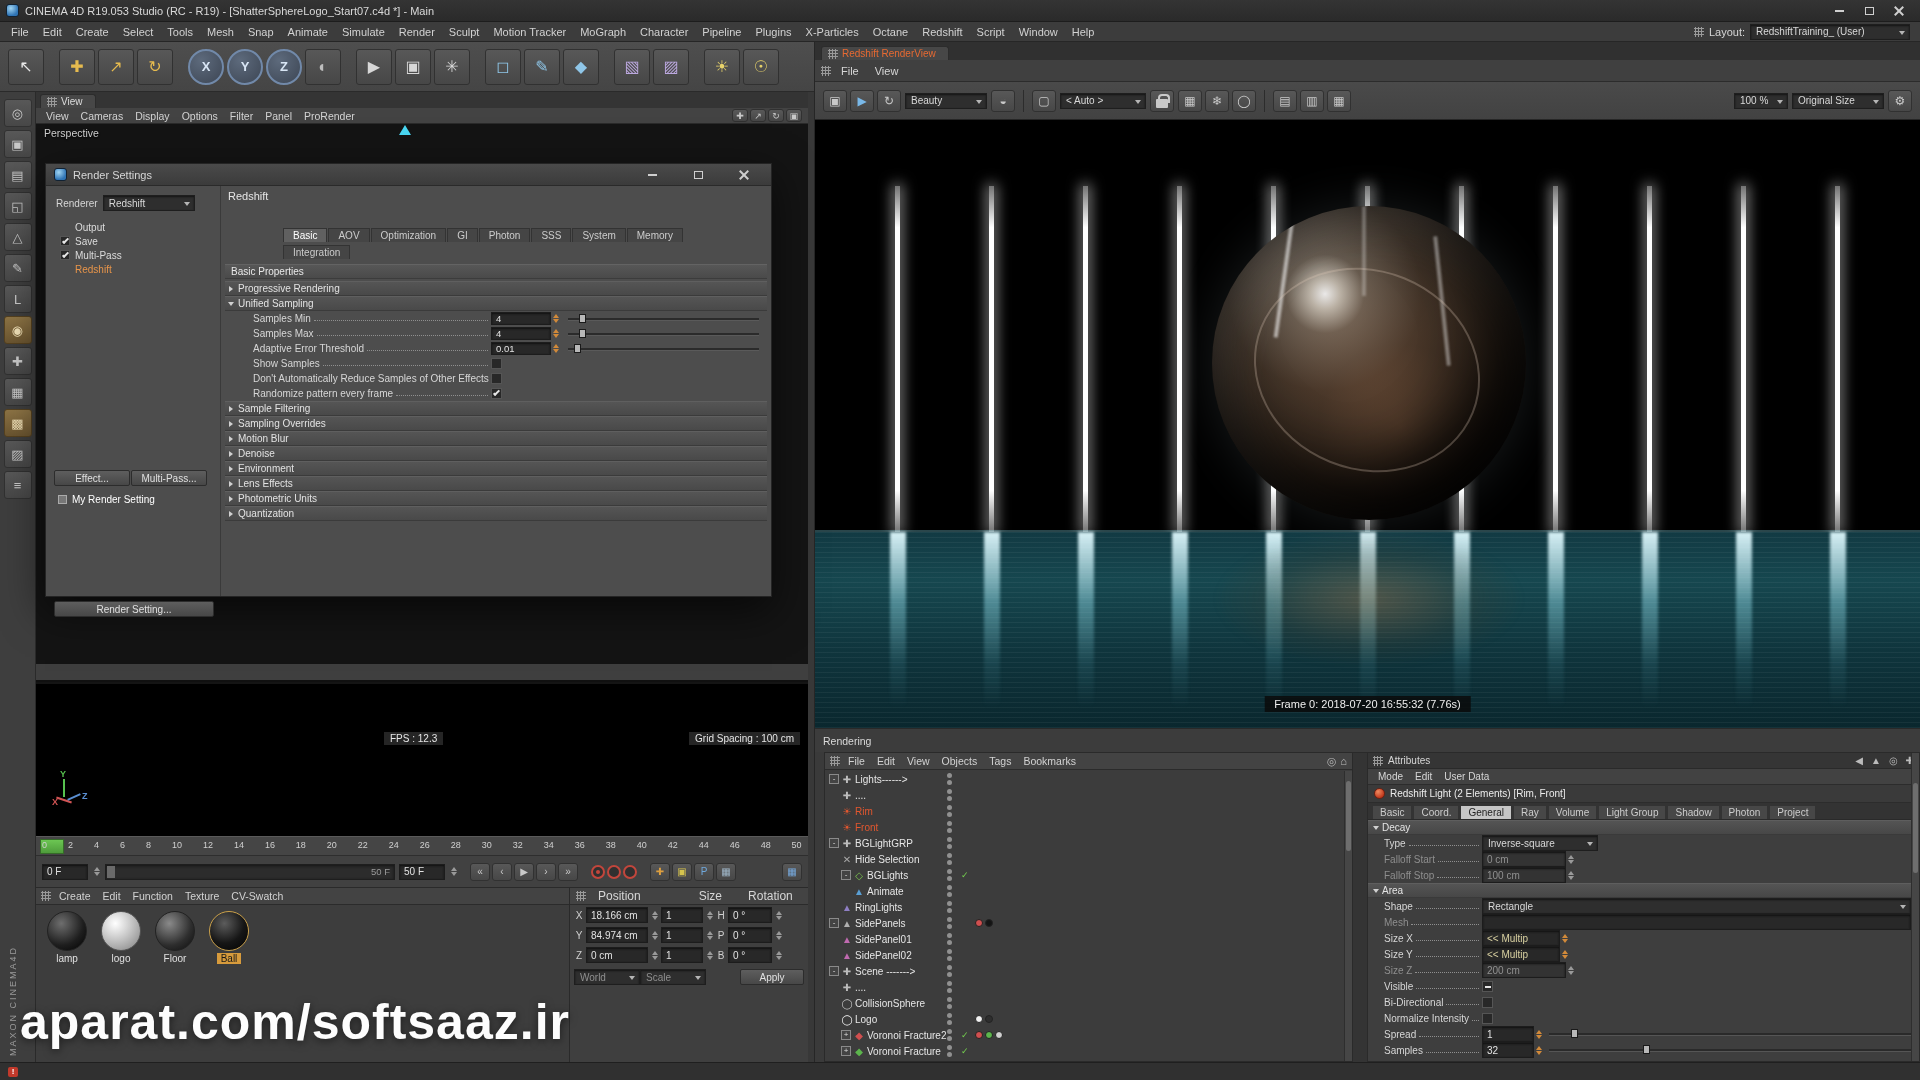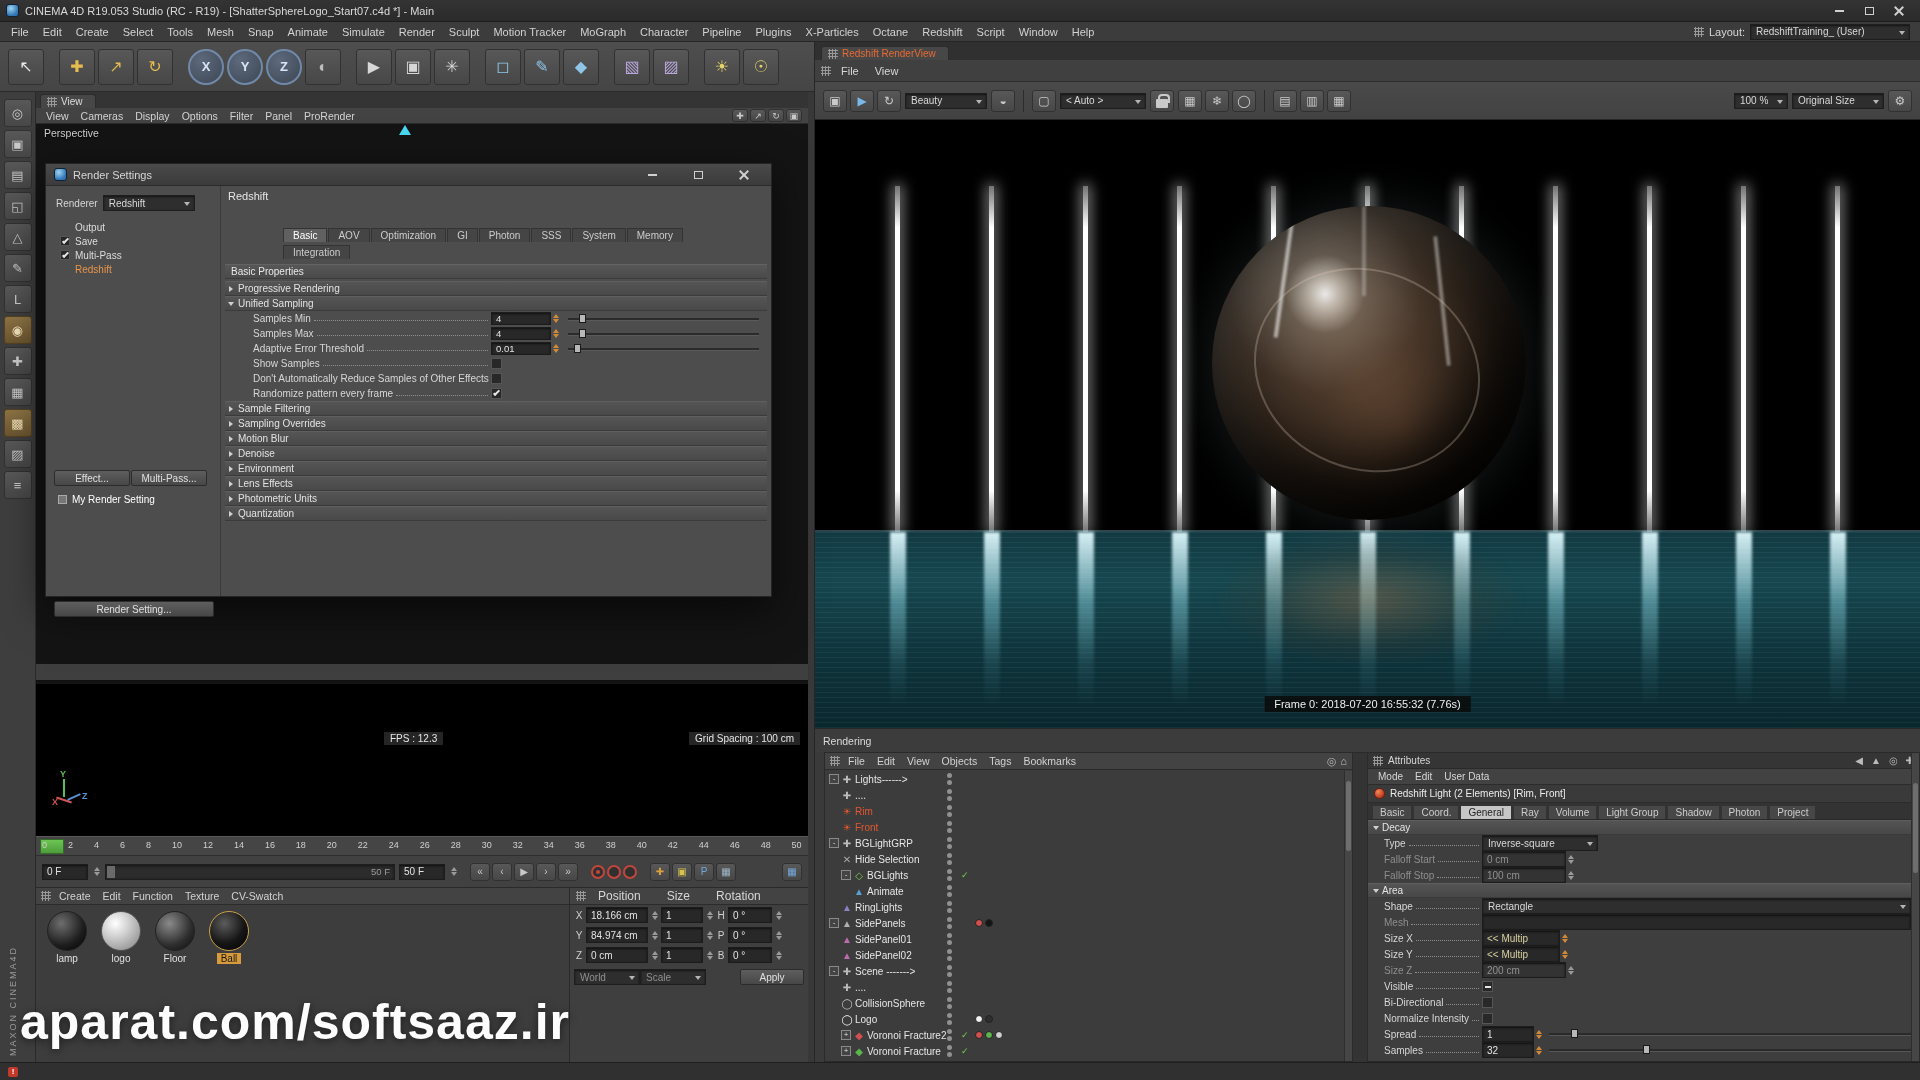--- a/index.html
+++ b/index.html
@@ -444,21 +444,21 @@
             <div class="ball"></div>
             <span class="mlabel">Ball</span>
           </div>
         </div>
     </div>
 
     <div id="coordpanel">
       <div class="hdr">
         <span class="grip"></span>
         <span style="margin-left:8px">Position</span>
-        <span style="margin-left:22px">Size</span>
+        <span style="margin-left:54px">Size</span>
         <span style="margin-left:22px">Rotation</span>
       </div>
       <div class="crow">
         <span class="clabel">X</span>
         <div class="fld" style="width:62px">18.166 cm</div>
           <span class="spin gray">
             <i class="up"></i>
             <i class="dn"></i>
           </span>
         <div class="fld" style="width:42px">1</div>

